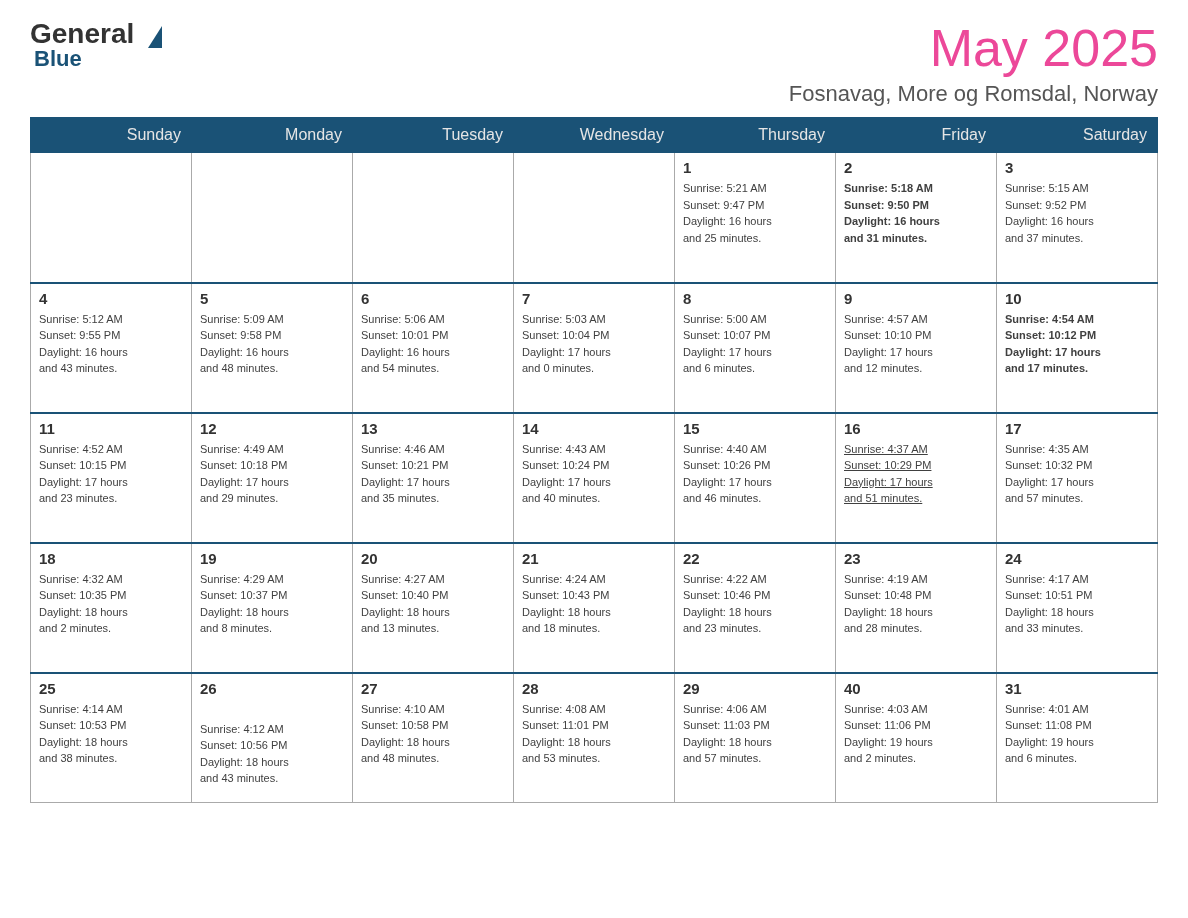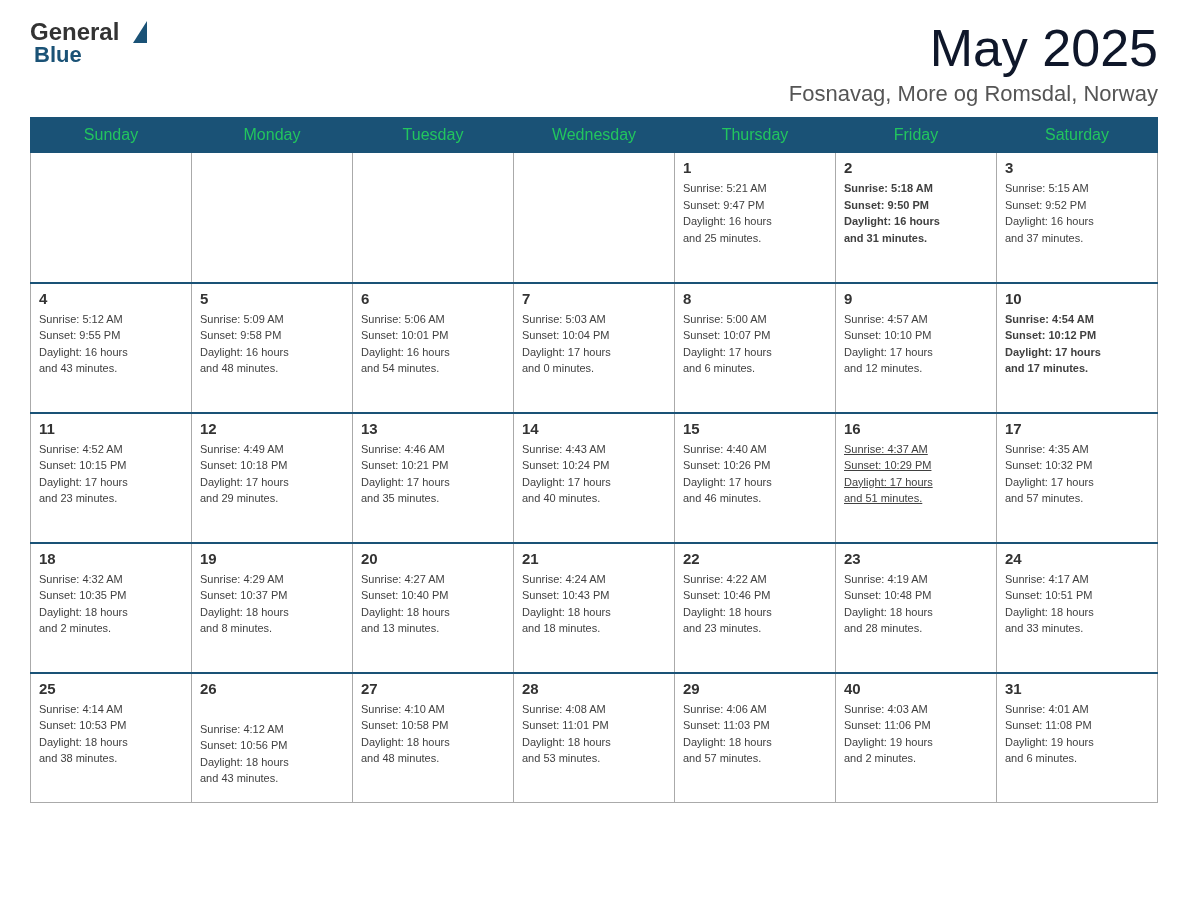--- a/index.html
+++ b/index.html
@@ -17,22 +17,22 @@
       align-items: flex-start;
       margin-bottom: 10px;
     }
     .logo {
       display: flex;
       flex-direction: column;
       align-items: flex-start;
     }
     .logo-text {
       display: flex;
-      align-items: center;
-      font-size: 24px;
+      align-items: flex-end;
+      font-size: 28px;
       font-weight: bold;
       color: #333;
       line-height: 1;
       gap: 12px;
     }
     .logo-general {
       color: #333;
     }
     .logo-triangle {
       width: 0;
@@ -50,41 +50,41 @@
       font-weight: bold;
       margin-top: -2px;
       margin-left: 4px;
     }
     .title-area {
       text-align: right;
     }
     .month-title {
       font-size: 52px;
       font-weight: normal;
-      color: #0f172a;
+      color: #ec4899;
       line-height: 1.1;
     }
     .location-title {
       font-size: 22px;
       color: #555;
       margin-top: 4px;
       margin-left: 19px;
     }
     .calendar {
       width: 100%;
       border-collapse: collapse;
       margin-top: 10px;
     }
     .calendar th {
       background-color: #1a5276;
-      color: #22c55e;
+      color: #e5e5e5;
       font-size: 16px;
       font-weight: normal;
       padding: 8px 10px;
-      text-align: center;
+      text-align: right;
       border: 1px solid #1a5276;
     }
     .calendar td {
       border: 1px solid #aaa;
       vertical-align: top;
       padding: 6px 8px;
       width: calc(100% / 7);
       height: 130px;
     }
     .day-number {

